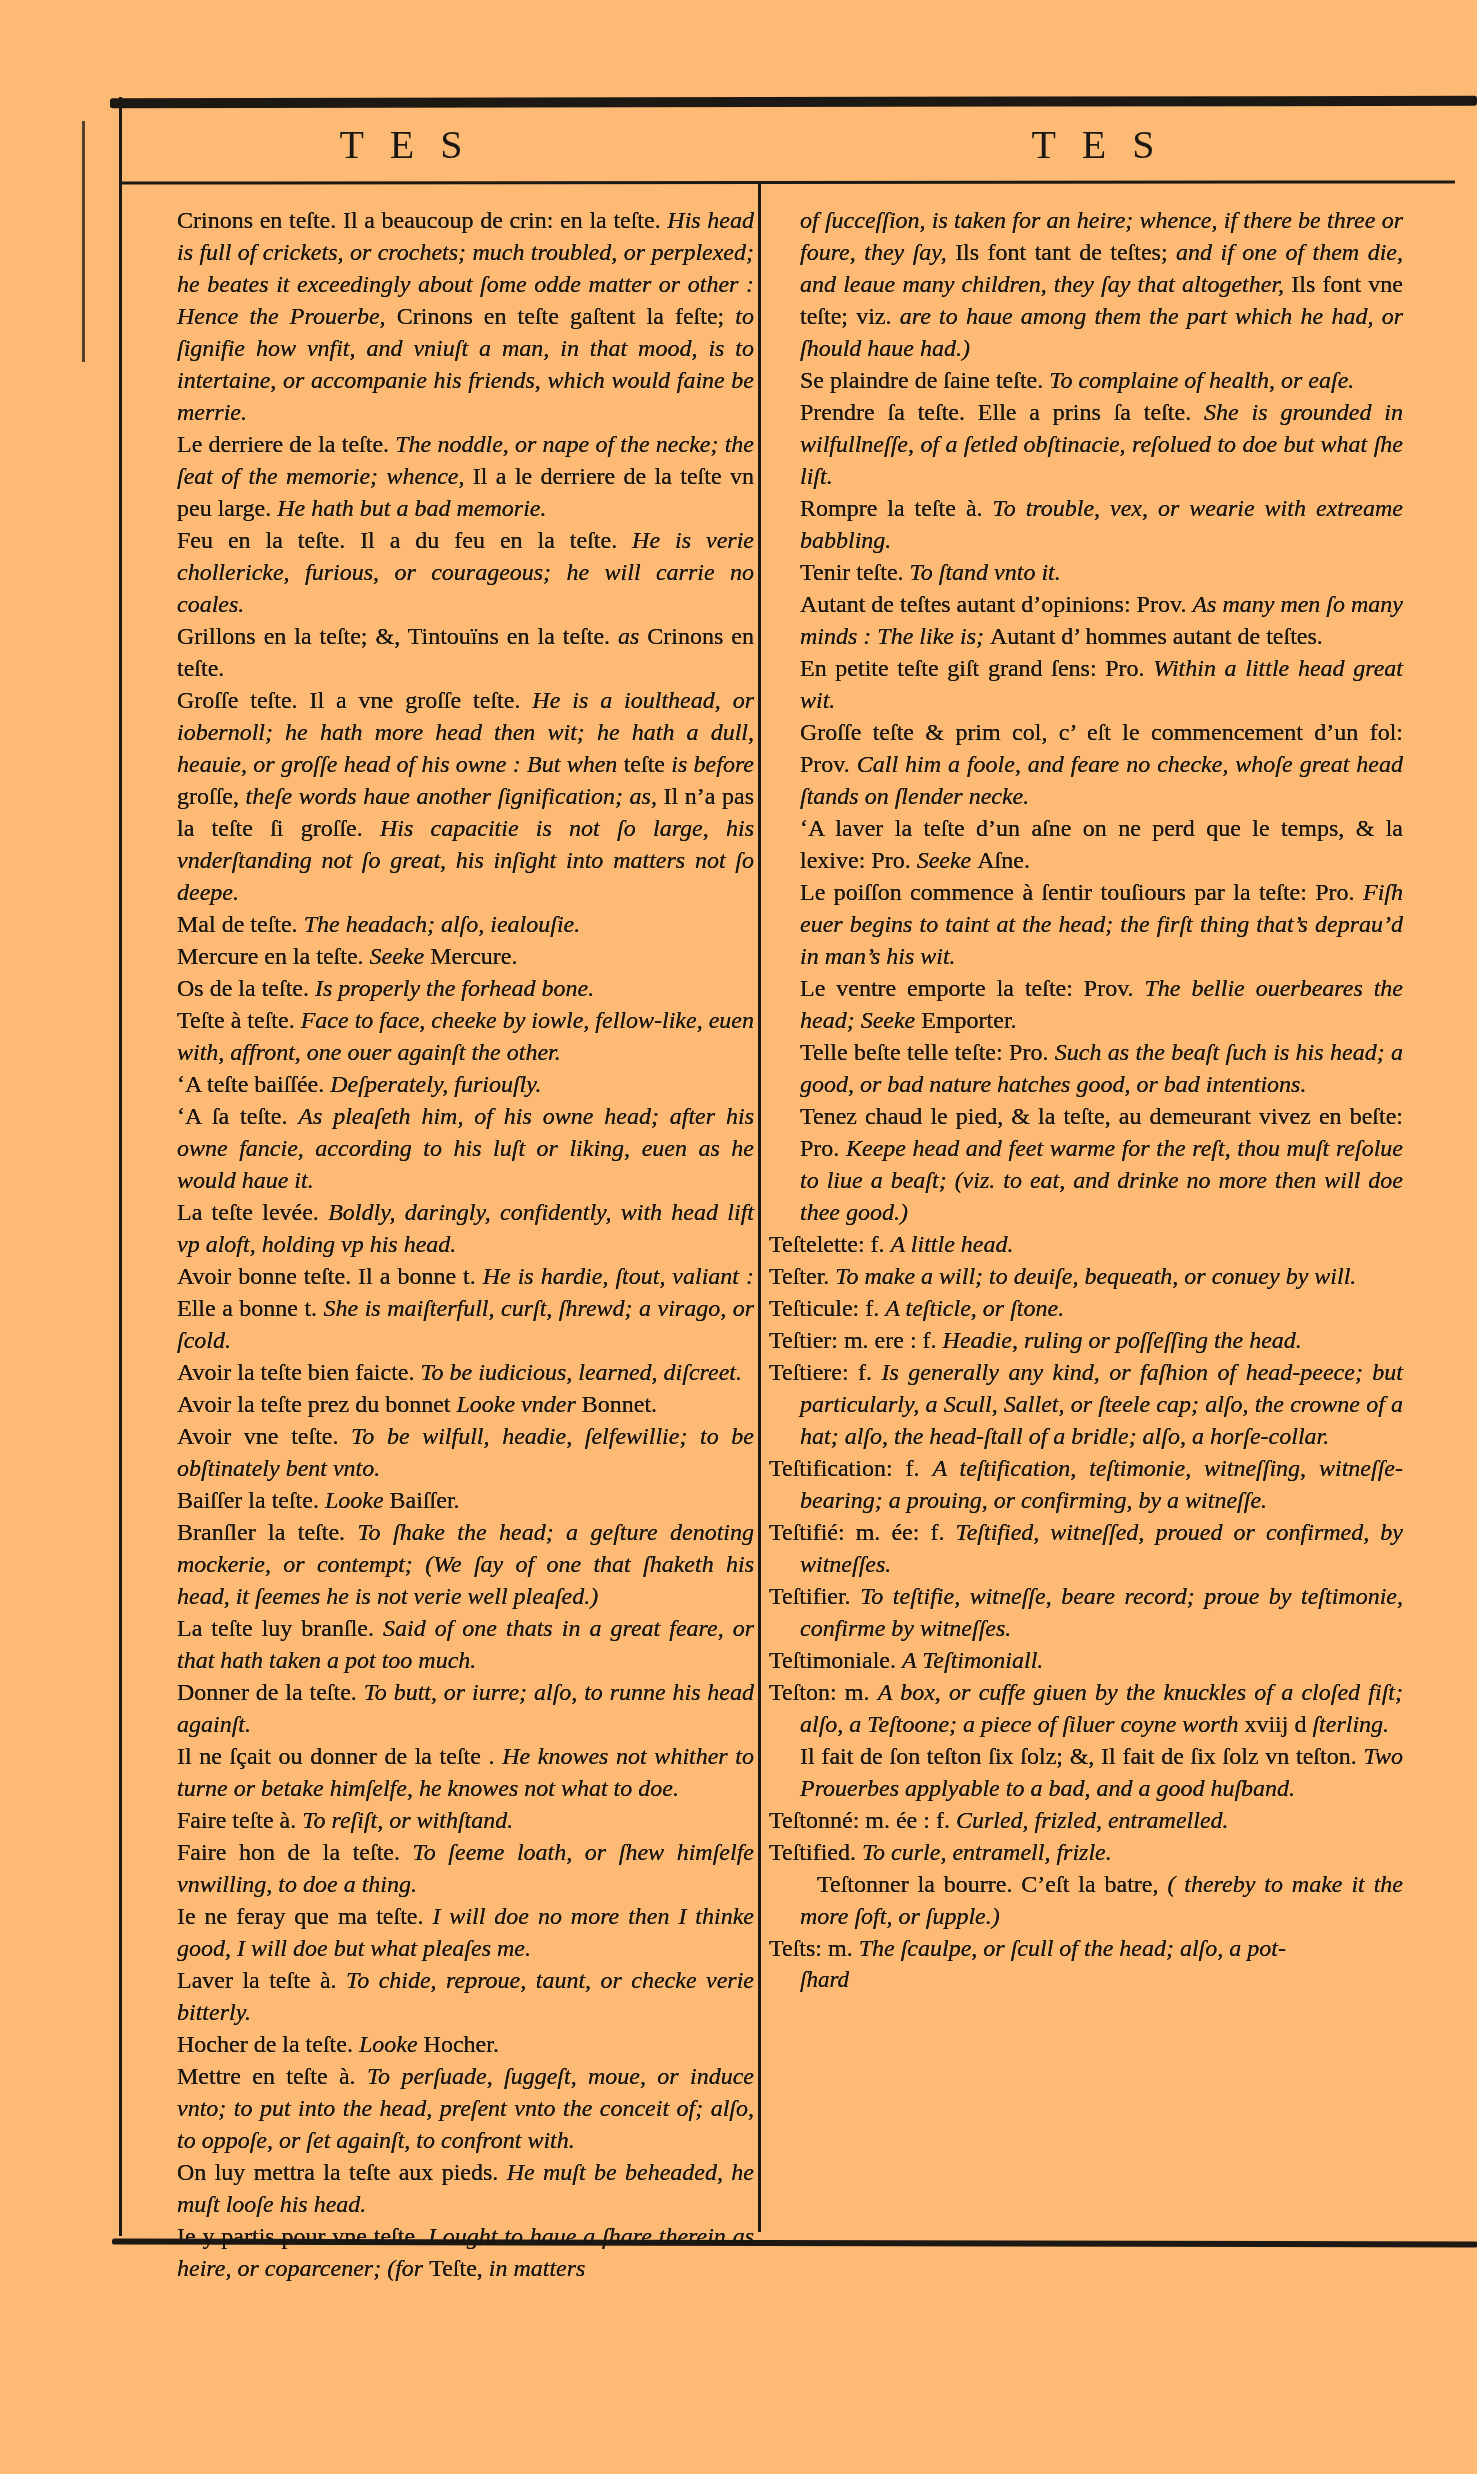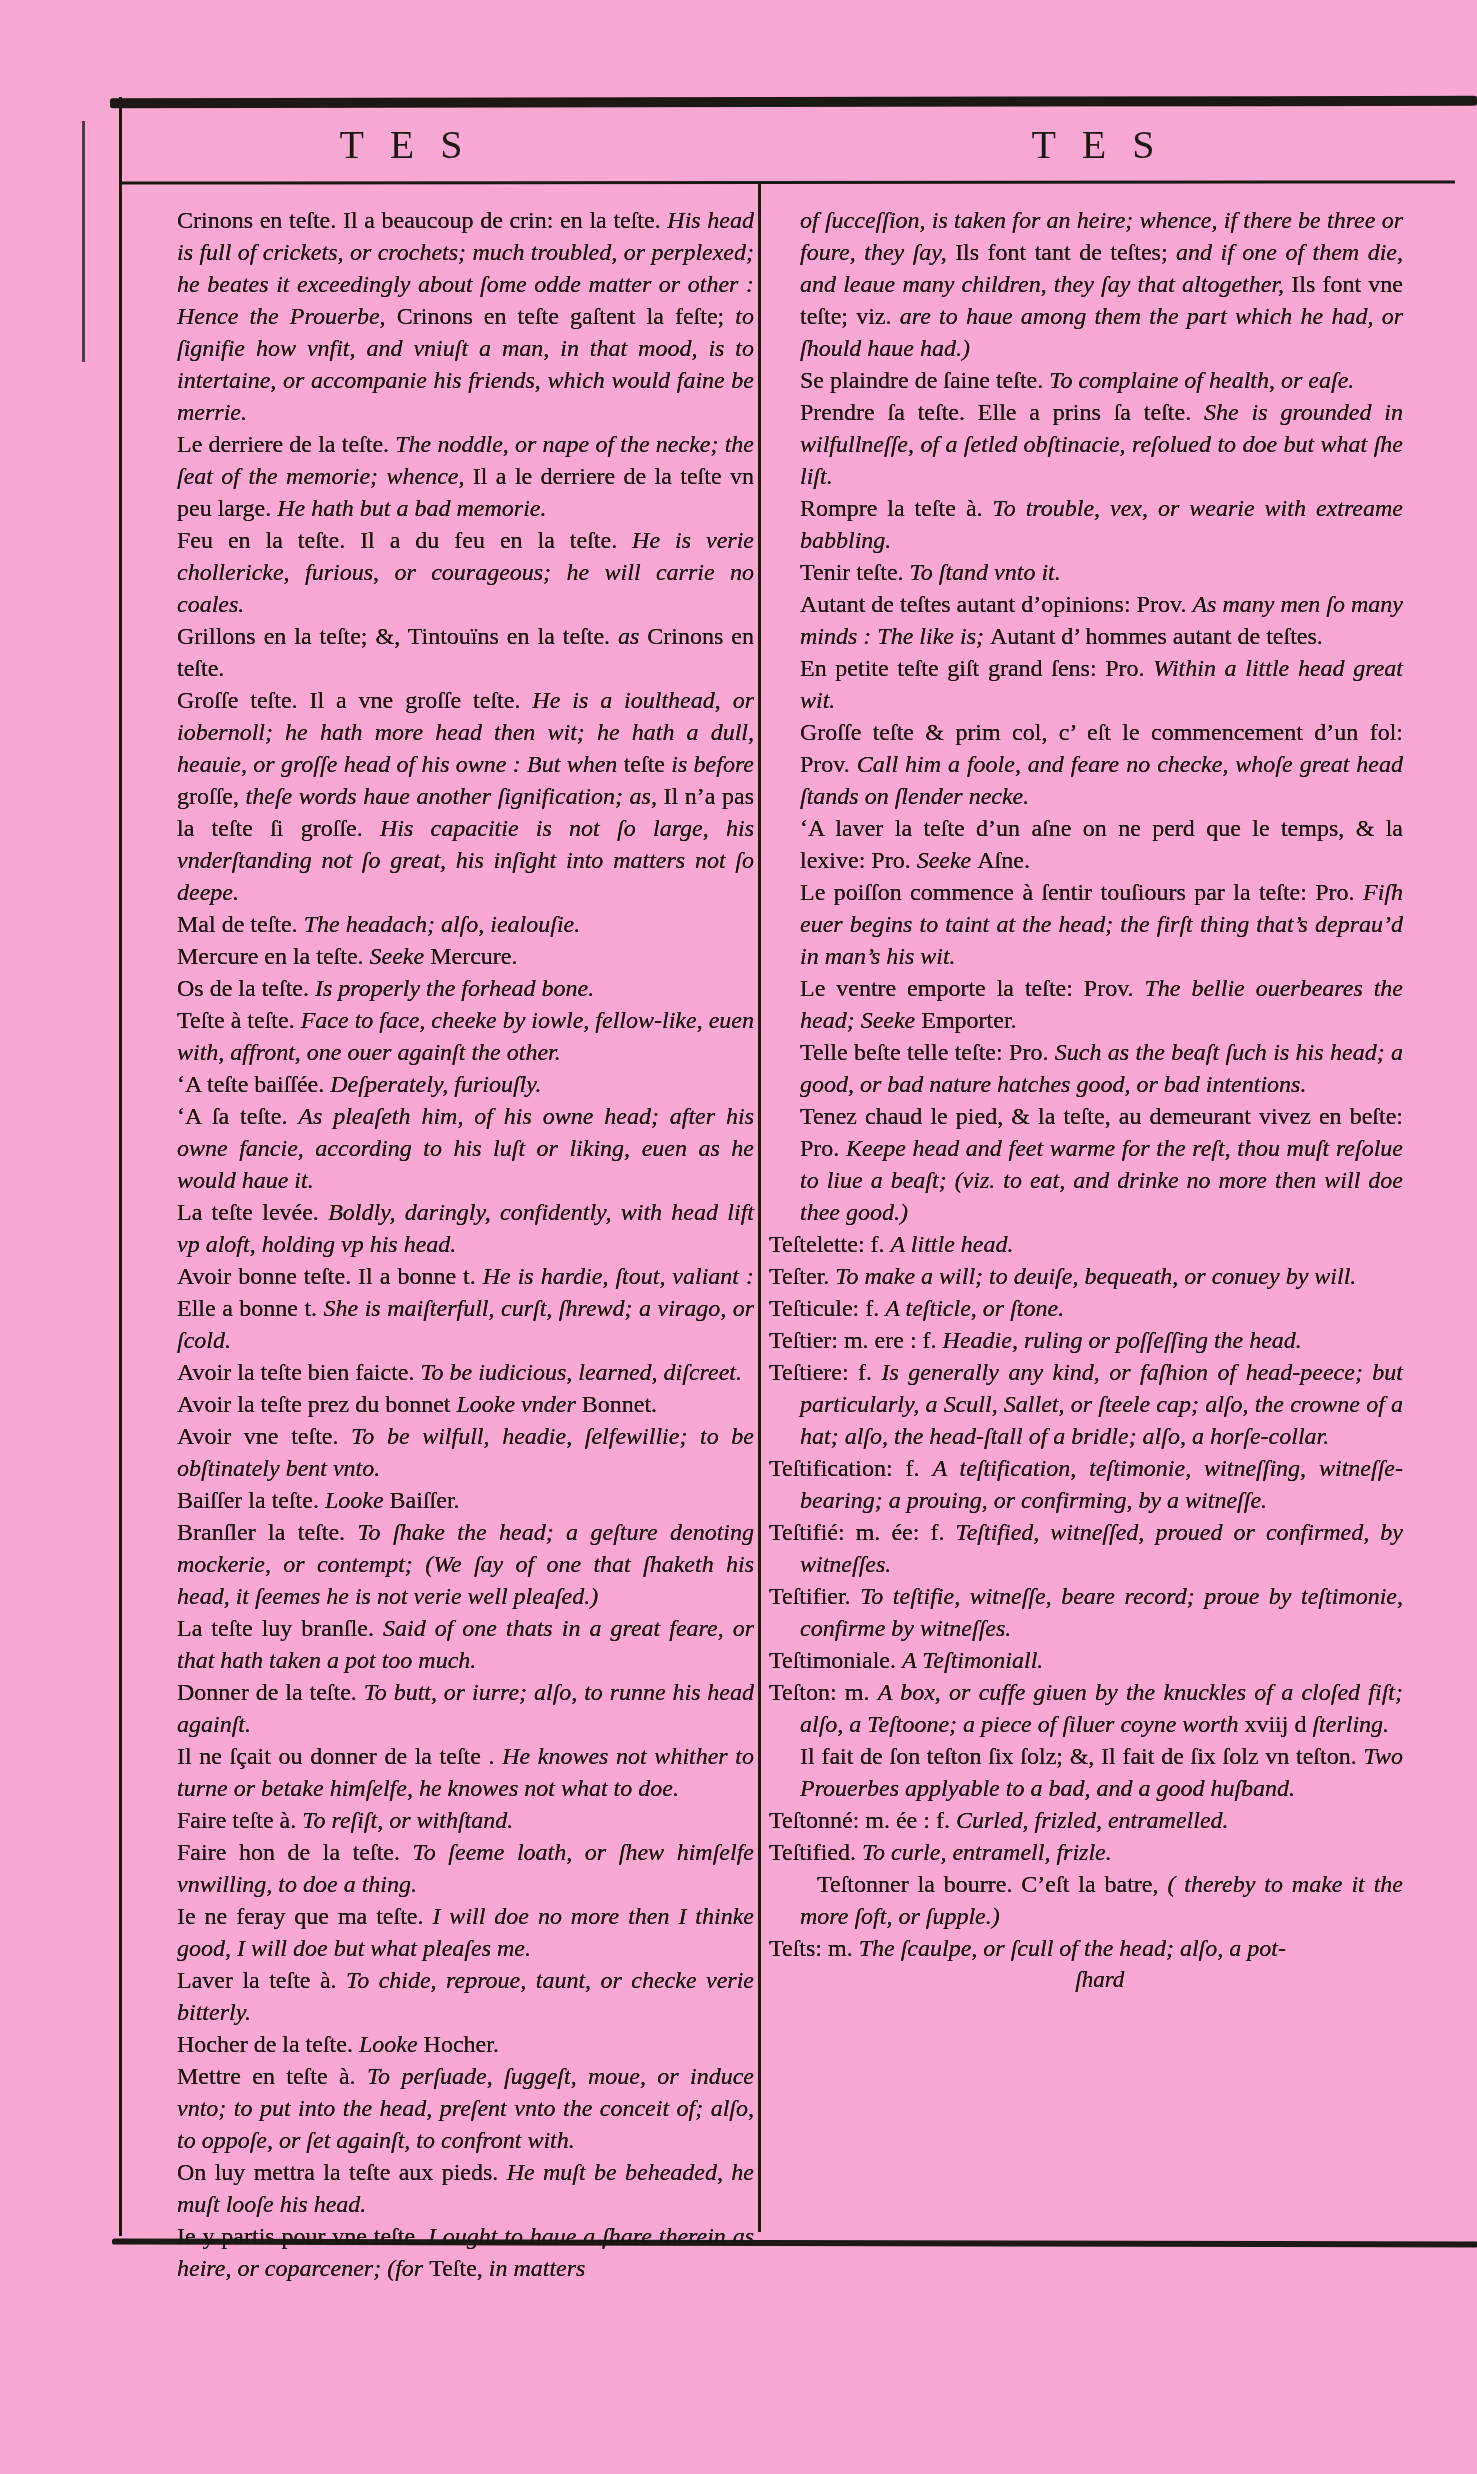--- a/index.html
+++ b/index.html
@@ -1,19 +1,19 @@
 <!DOCTYPE html>
 <html style="font-size:13.8px"><head>
 <meta charset="utf-8">
 <style>
   html,body{margin:0;padding:0;background:#e8e6e0;}
   .page{
     position:relative;
     width:1478px;height:2475px;
-    background:#f9a8d4;
+    background:#fdba74;
     font-family:"Liberation Serif","DejaVu Serif",serif;
     color:#191510;
     overflow:hidden;
   }
   
   .rule{position:absolute;background:#1c1813;}
   .top-rule{left:110px;top:97px;width:1367px;height:10.3px;border-radius:2.6px;transform:rotate(-0.10deg);}
   .head-rule{left:119px;top:181px;width:1336px;height:3.4px;transform:rotate(-0.05deg);}
   .left-rule{left:119px;top:97px;width:3.4px;height:2139px;}
   .mid-rule{left:758px;top:183px;width:2.6px;height:2049px;}
@@ -40,21 +40,21 @@
     text-shadow:0 0 0.3px currentColor;
   }
   .entry.main{text-indent:-31px;}
   .entry.sub{text-indent:17px;}
   .roman{font-style:normal;}
   .italic{font-style:italic;}
   .catchword{
     margin:0;
     font-size:23px;line-height:32px;
     font-style:italic;
-    text-align:center;
+    text-align:left;
     padding-right:3.4px;
     text-shadow:0 0 0.3px currentColor;
   }
 </style>
 </head>
 <body>
 
 <div class="page">
 
   <div class="rule top-rule"></div>

